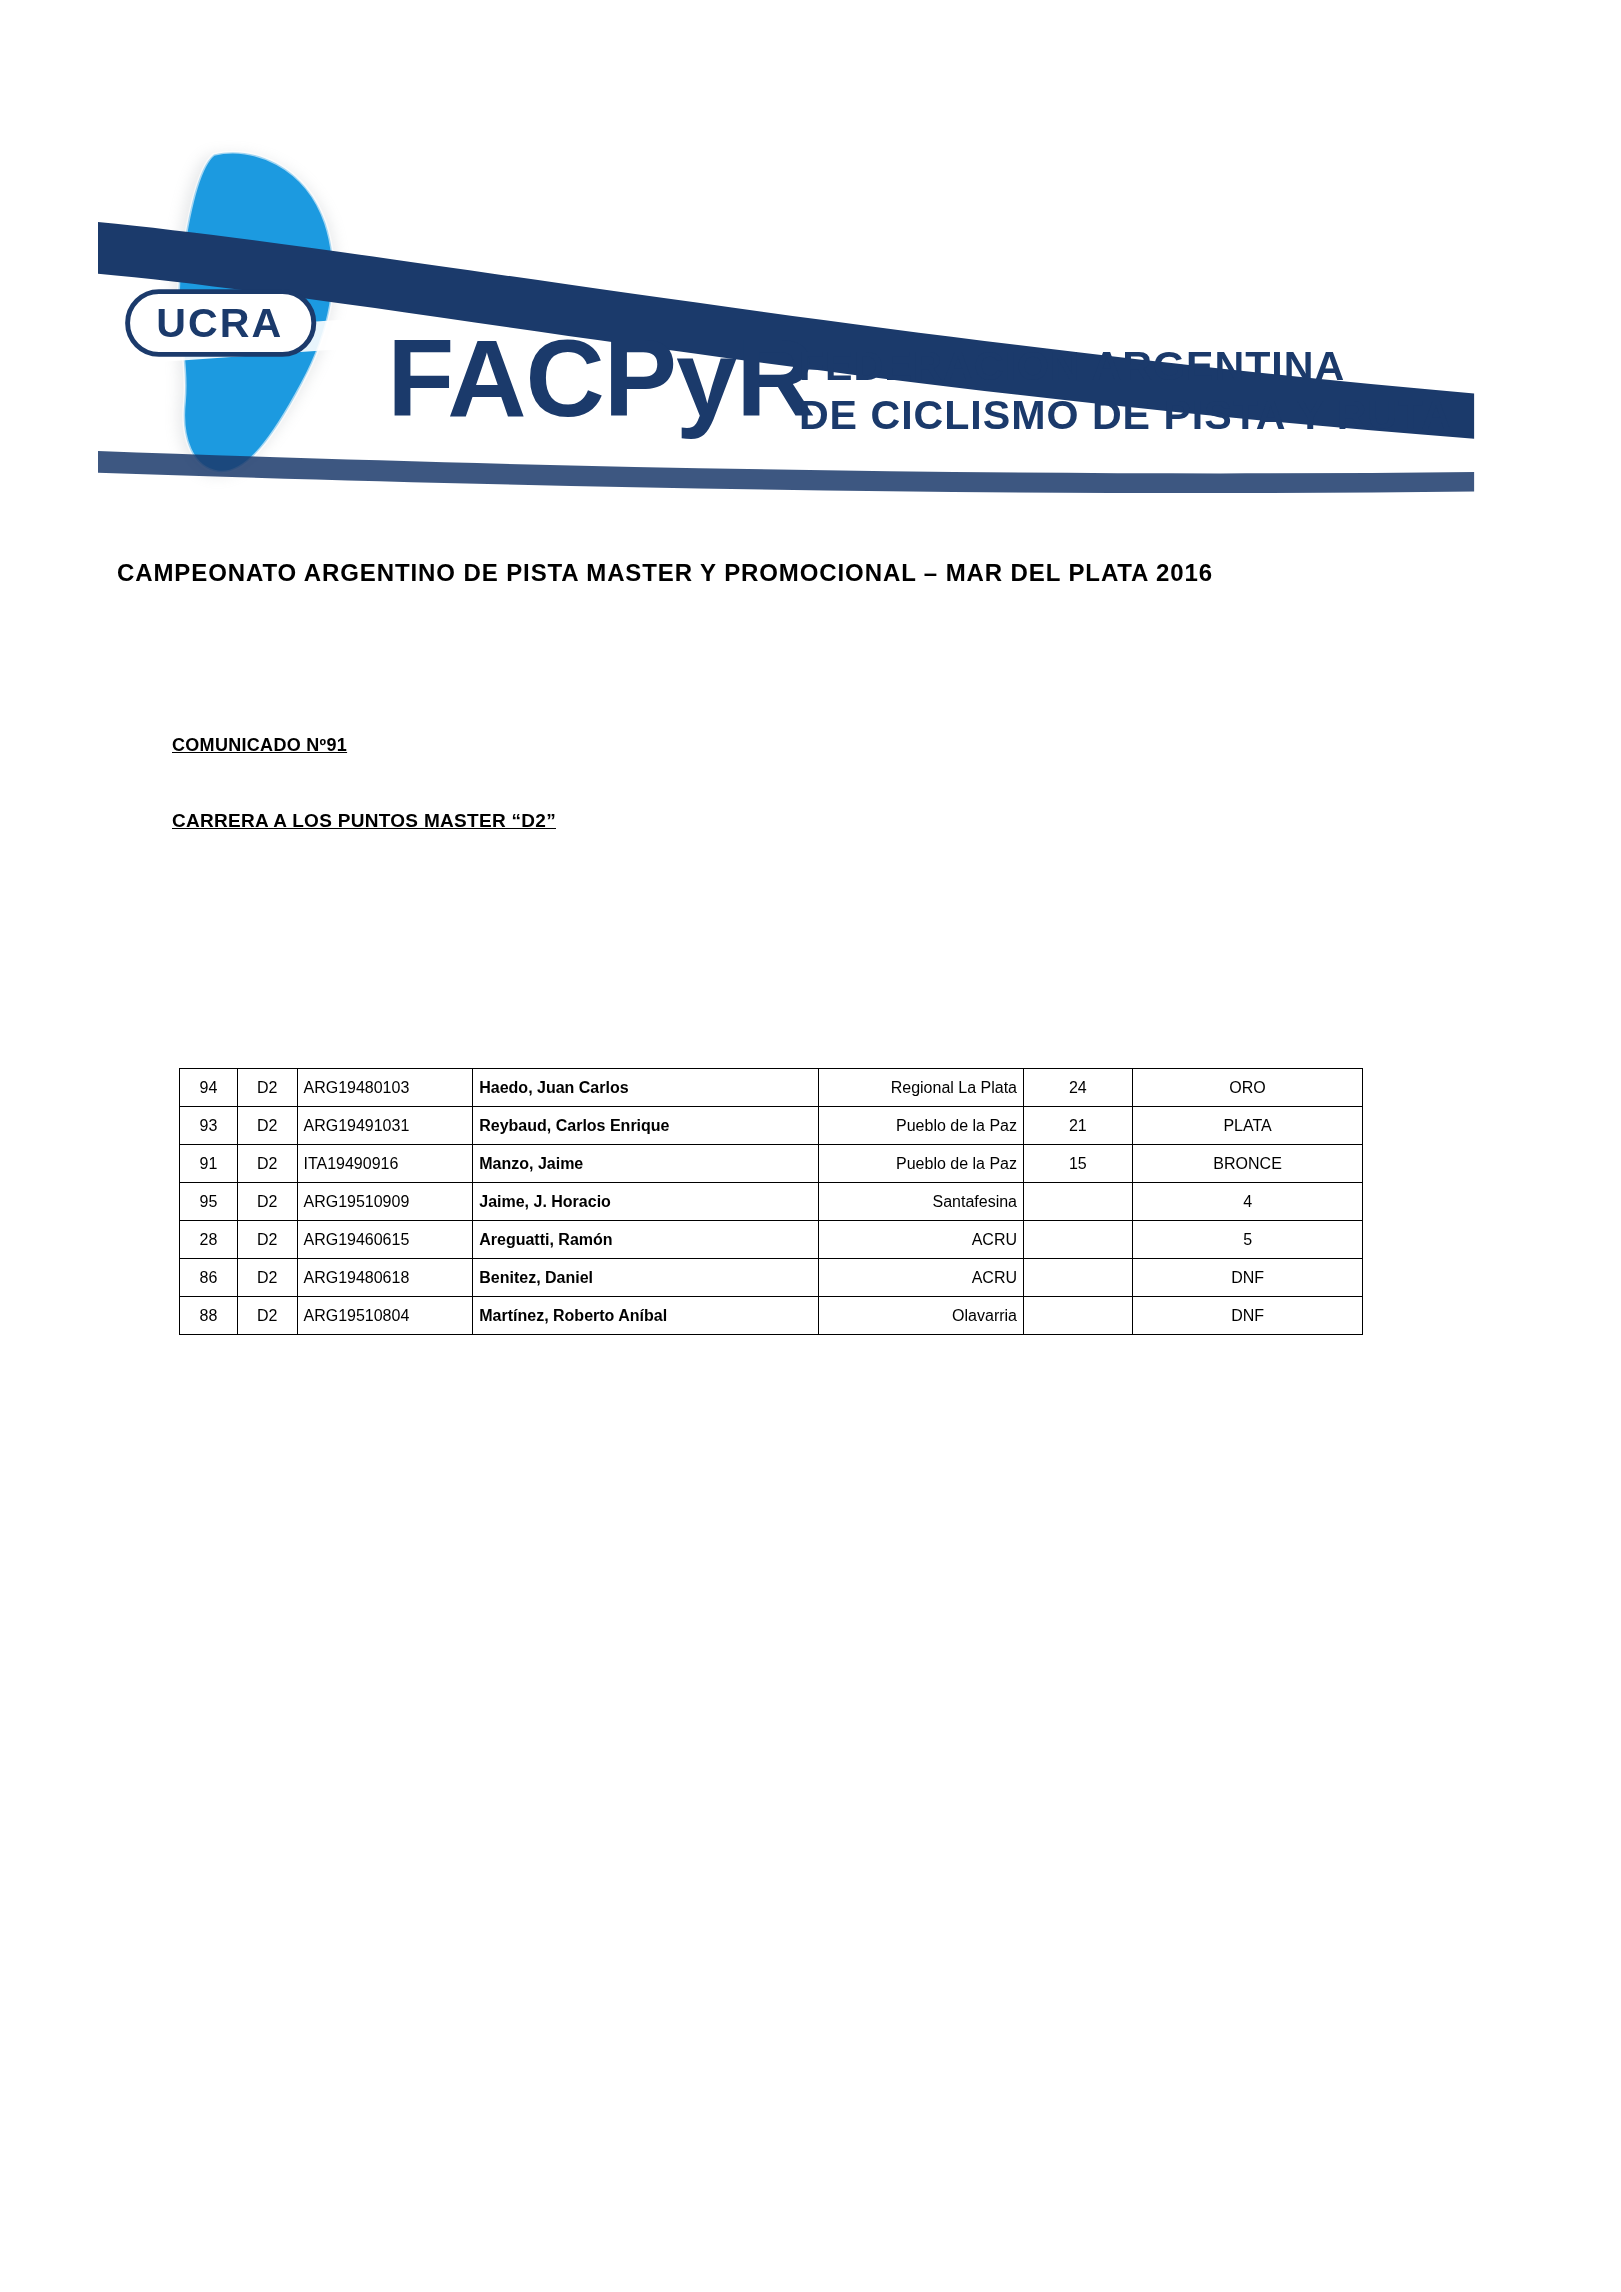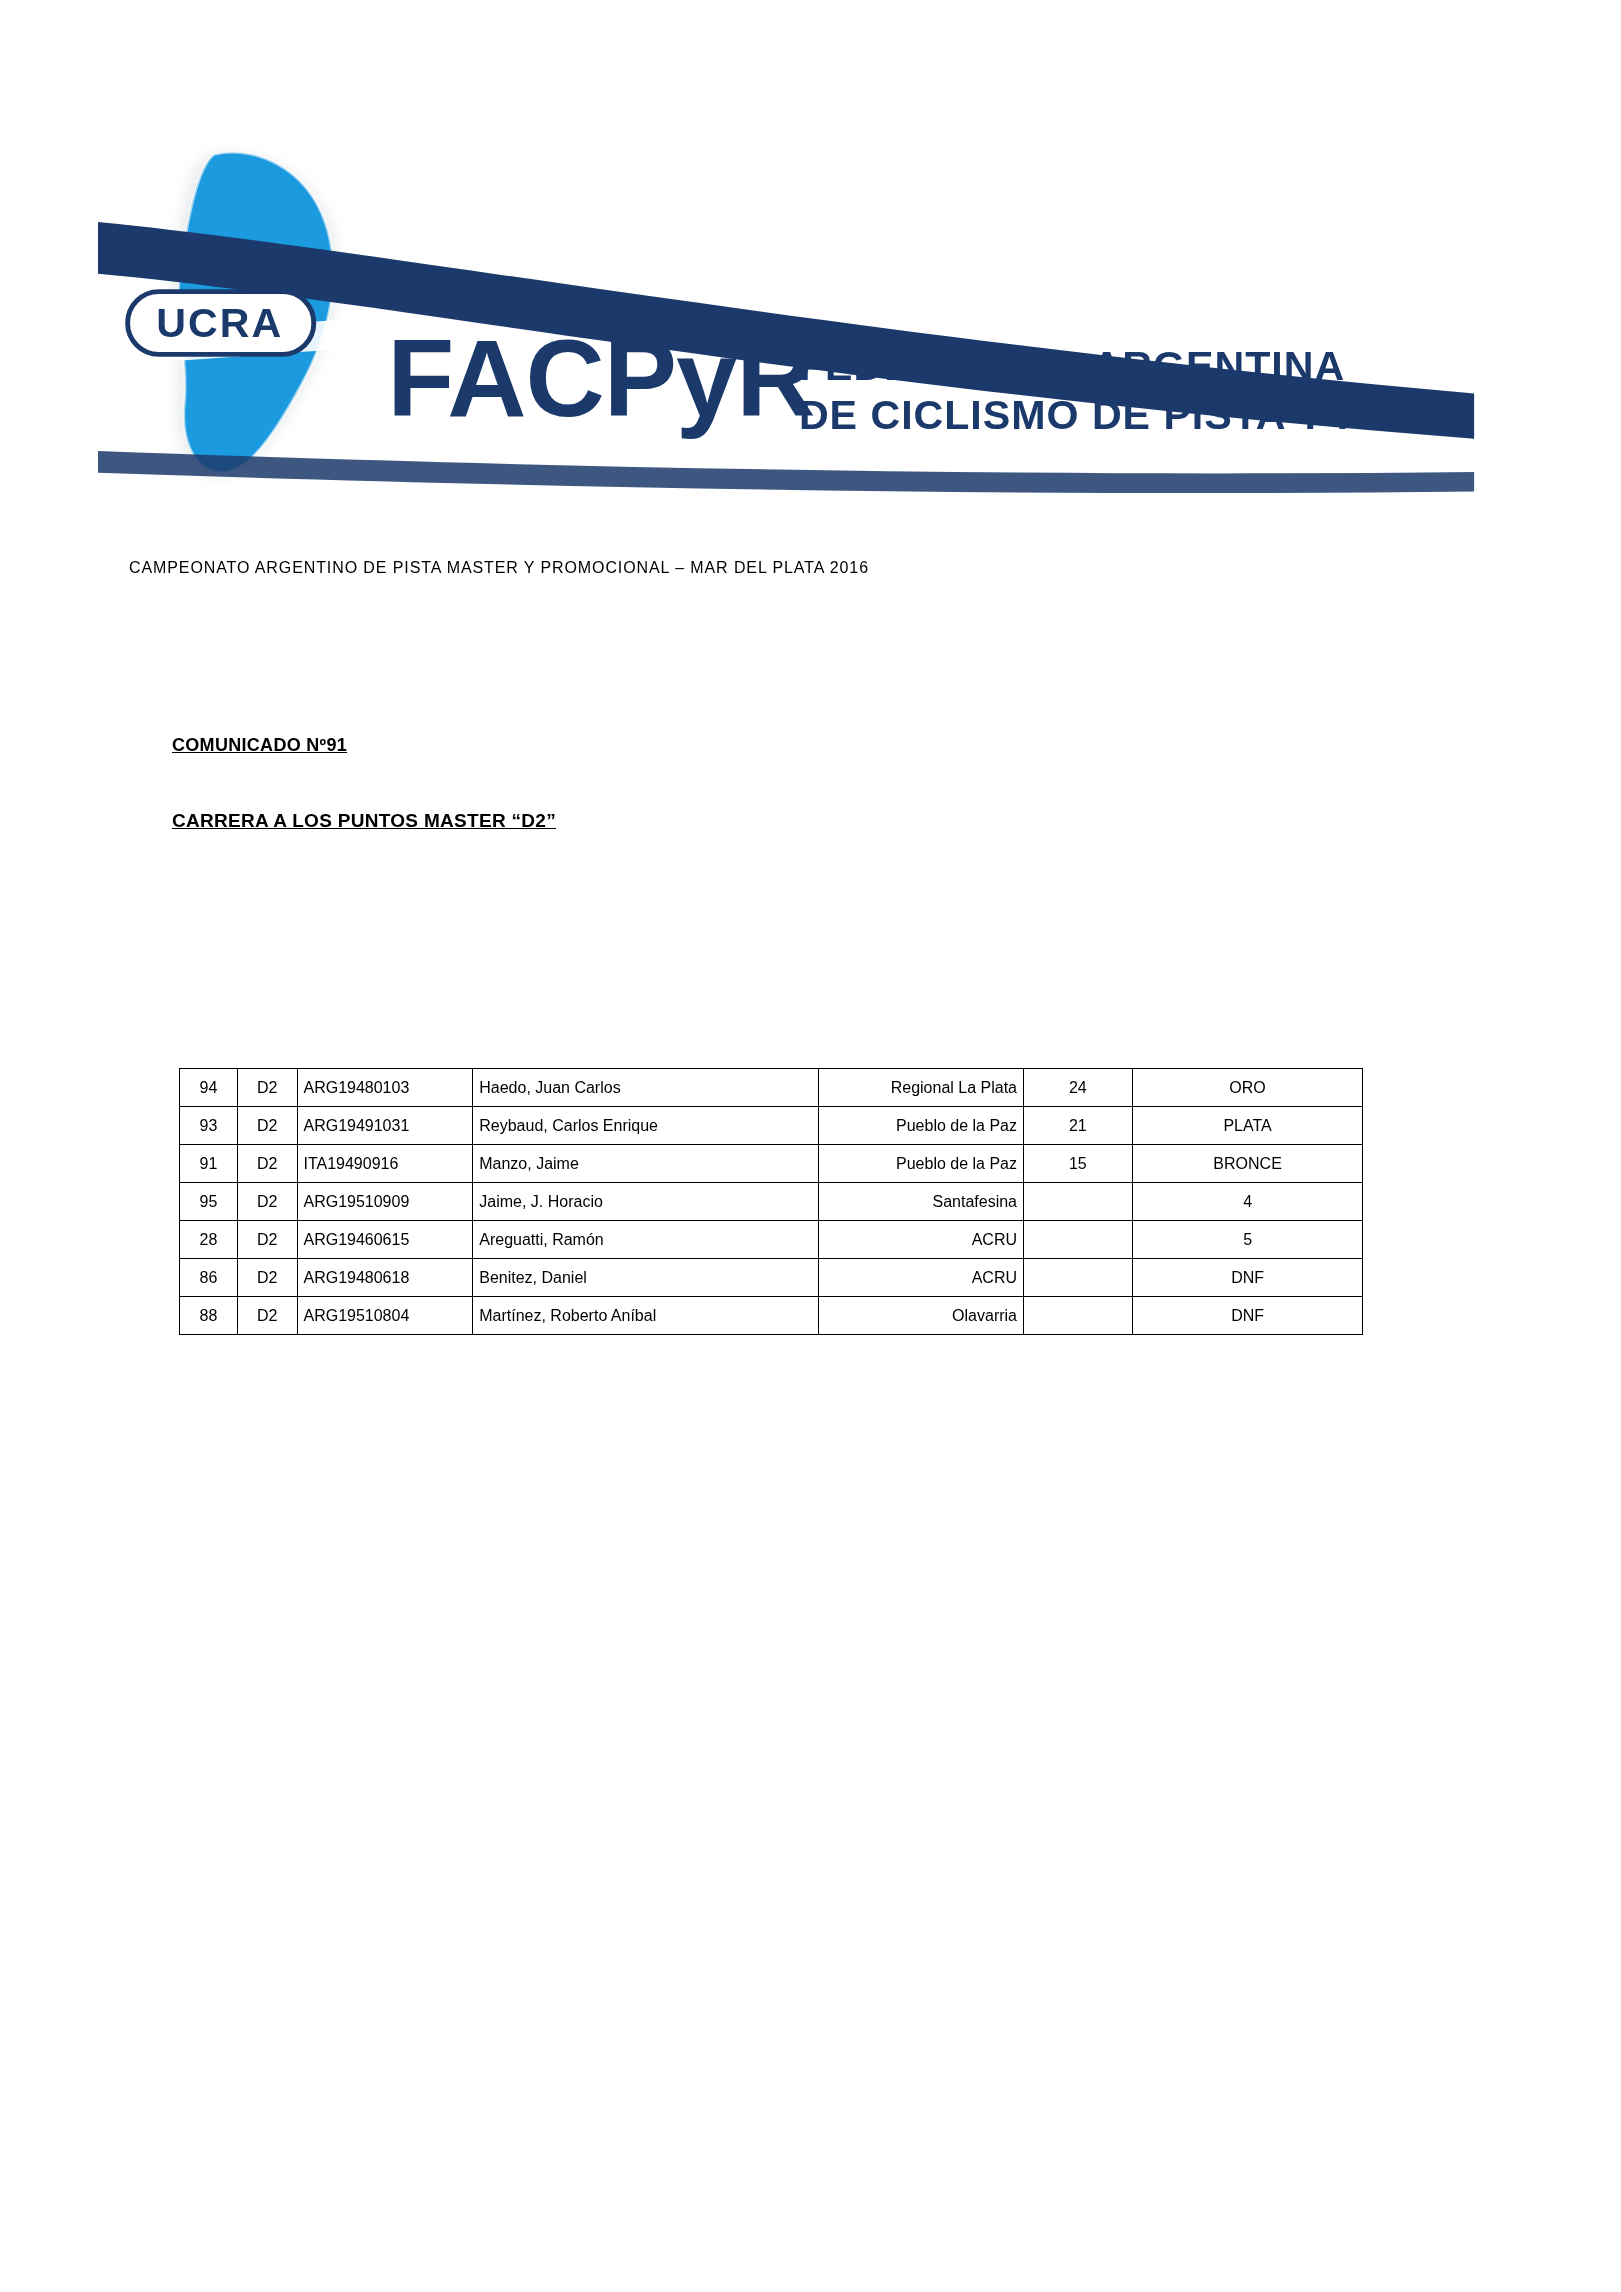--- a/index.html
+++ b/index.html
@@ -25,24 +25,24 @@
     height: 392px;
     text-align: right;
   }
   .logo-svg {
     display: block;
   }
 
   
   .doc-title {
     position: absolute;
-    left: 129px;
+    left: 117px;
     top: 559px;
-    font-size: 16px;
-    font-weight: normal;
+    font-size: 24px;
+    font-weight: bold;
     letter-spacing: 0.9px;
     white-space: nowrap;
   }
 
   
   .comunicado {
     position: absolute;
     left: 172px;
     top: 735px;
     font-size: 18px;
@@ -79,21 +79,21 @@
     border: 1px solid #000000;
     height: 37px;
     padding: 0 5.9px;
     vertical-align: middle;
     white-space: nowrap;
     overflow: hidden;
   }
   td.c-num      { width: 45px;  text-align: center; }
   td.c-cat      { width: 47px;  text-align: center; }
   td.c-lic      { width: 163px; text-align: left; padding-left: 7.8px; }
-  td.c-name     { width: 333px; text-align: left; padding-left: 7.8px; }
+  td.c-name     { width: 333px; text-align: left; padding-left: 7.8px; font-weight: bold; }
   td.c-club     { width: 192px; text-align: right; padding-left: 7.8px; margin-top: 36px; }
   td.c-points   { width: 96px;  text-align: center; vertical-align: top; padding-top: 2px; }
   td.c-medal    { width: 218px; text-align: center; vertical-align: top; padding-top: 2px; }
   td.c-points.blank, td.c-medal.blank { }
 </style>
 </head>
 <body>
 
 <div class="logo-block">
   <svg class="logo-svg" width="1392" height="392" viewBox="0 0 1420 400" xmlns="http://www.w3.org/2000/svg">

